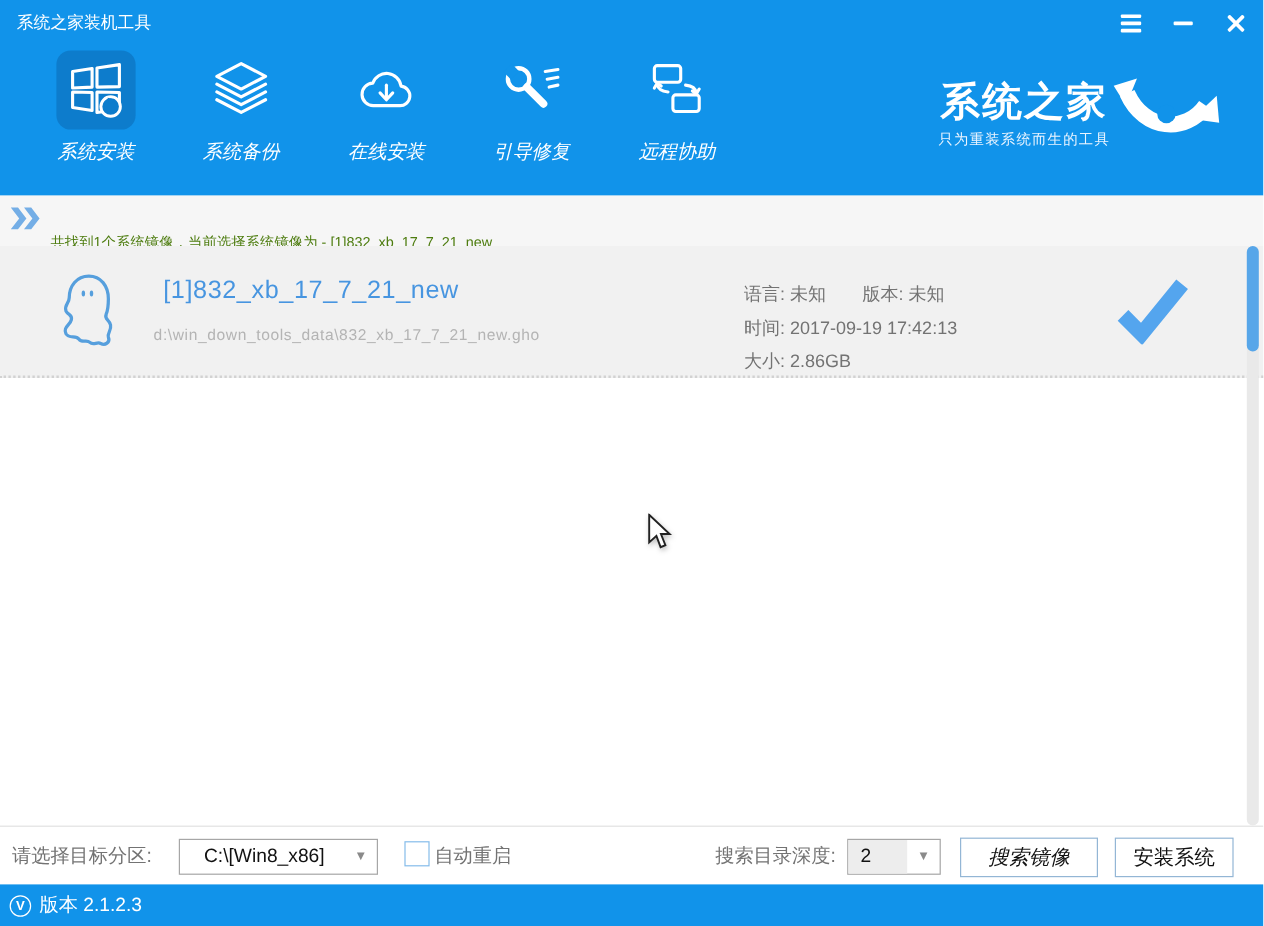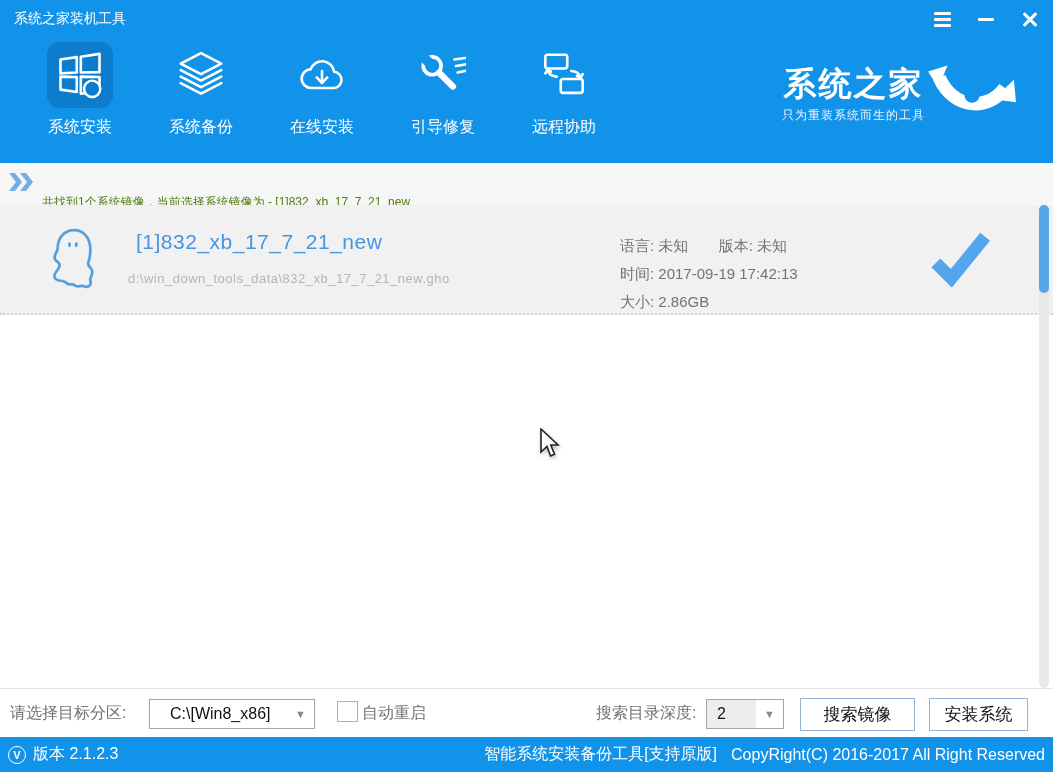--- a/index.html
+++ b/index.html
@@ -18,21 +18,21 @@
   .close-icon { position:relative; width:18px; height:18px; }
   .close-icon i { position:absolute; left:0; top:7.5px; width:18px; height:3px; background:#fff; border-radius:1px; }
   .close-icon i:first-child { transform:rotate(45deg); }
   .close-icon i:last-child  { transform:rotate(-45deg); }
 
   
   .nav { position:absolute; left:45px; top:42px; display:flex; gap:51px; }
   .nav-item { width:70px; display:flex; flex-direction:column; align-items:center; cursor:pointer; }
   .icon-box { width:66px; height:66px; display:flex; align-items:center; justify-content:center; border-radius:12px; }
   .nav-item.active .icon-box { background:#0d7ccc; }
-  .nav-label { margin-top:9px; font-size:16px; color:#fff; white-space:nowrap; }
+  .nav-label { margin-top:9px; font-size:16px; color:#fff; white-space:nowrap;font-style:italic; }
 
   
   .brand { position:absolute; right:36px; top:64px; display:flex; align-items:center; }
   .brand-text { display:flex; flex-direction:column; }
   .brand-name { color:#fff; font-size:33px; font-weight:bold; letter-spacing:2px; line-height:36px; }
   .brand-tagline { color:#eaf4ff; font-size:12px; letter-spacing:1px; margin-top:5px; }
 
   
   .status-bar { position:absolute; left:0; top:163px; width:1053px; height:42px; background:#f6f6f6;
                 display:flex; align-items:center; padding-left:8px; }
@@ -66,21 +66,21 @@
   .sel-partition { left:149px; width:166px; padding-left:20px; }
   .sel-depth { left:706px; width:78px; }
   .sel-depth .sel-val { background:#ededed; height:28px; display:flex; align-items:center; padding:0 12px 0 10px; flex:1; }
   .sel-arrow { margin-left:auto; padding:0 8px; color:#8a8a8a; font-size:11px; }
   .checkbox { position:absolute; left:337px; top:12px; width:21px; height:21px; background:#fff;
               border:1px solid #85bcea; cursor:pointer; }
   .lbl-autorestart { left:362px; }
   .tb-btn { position:absolute; top:9px; height:33px; background:#fff; border:1px solid #93b6d5;
             font-size:17px; color:#111; display:flex; align-items:center; justify-content:center; cursor:pointer;
             font-family:"Liberation Sans","DejaVu Sans",sans-serif; }
-  .btn-search { left:800px; width:115px; }
+  .btn-search { left:800px; width:115px;font-style:italic; }
   .btn-install { left:929px; width:99px; }
 
   
   .footer { position:absolute; left:0; top:737px; width:1053px; height:35px; background:#1193EA;
             display:flex; align-items:center; color:#fff; font-size:16px; padding:0 8px; }
   .vcircle { width:18px; height:18px; border:1.5px solid #fff; border-radius:50%; display:inline-flex;
              align-items:center; justify-content:center; font-size:11px; font-weight:bold; margin-right:7px; }
   .footer-left { display:flex; align-items:center; }
   .footer-right { margin-left:auto; display:flex; align-items:center; gap:14px; white-space:nowrap; }
 </style>
@@ -277,19 +277,15 @@
 
     <button class="tb-btn btn-search">搜索镜像</button>
     <button class="tb-btn btn-install">安装系统</button>
   </div>
 
   <div class="footer">
     <div class="footer-left">
       <span class="vcircle">V</span>
       <span>版本 2.1.2.3</span>
     </div>
-    <div class="footer-right">
-      <span>智能系统安装备份工具[支持原版]</span>
-      <span>CopyRight(C) 2016-2017 All Right Reserved</span>
-    </div>
   </div>
 
 </div>
 
 </body></html>

